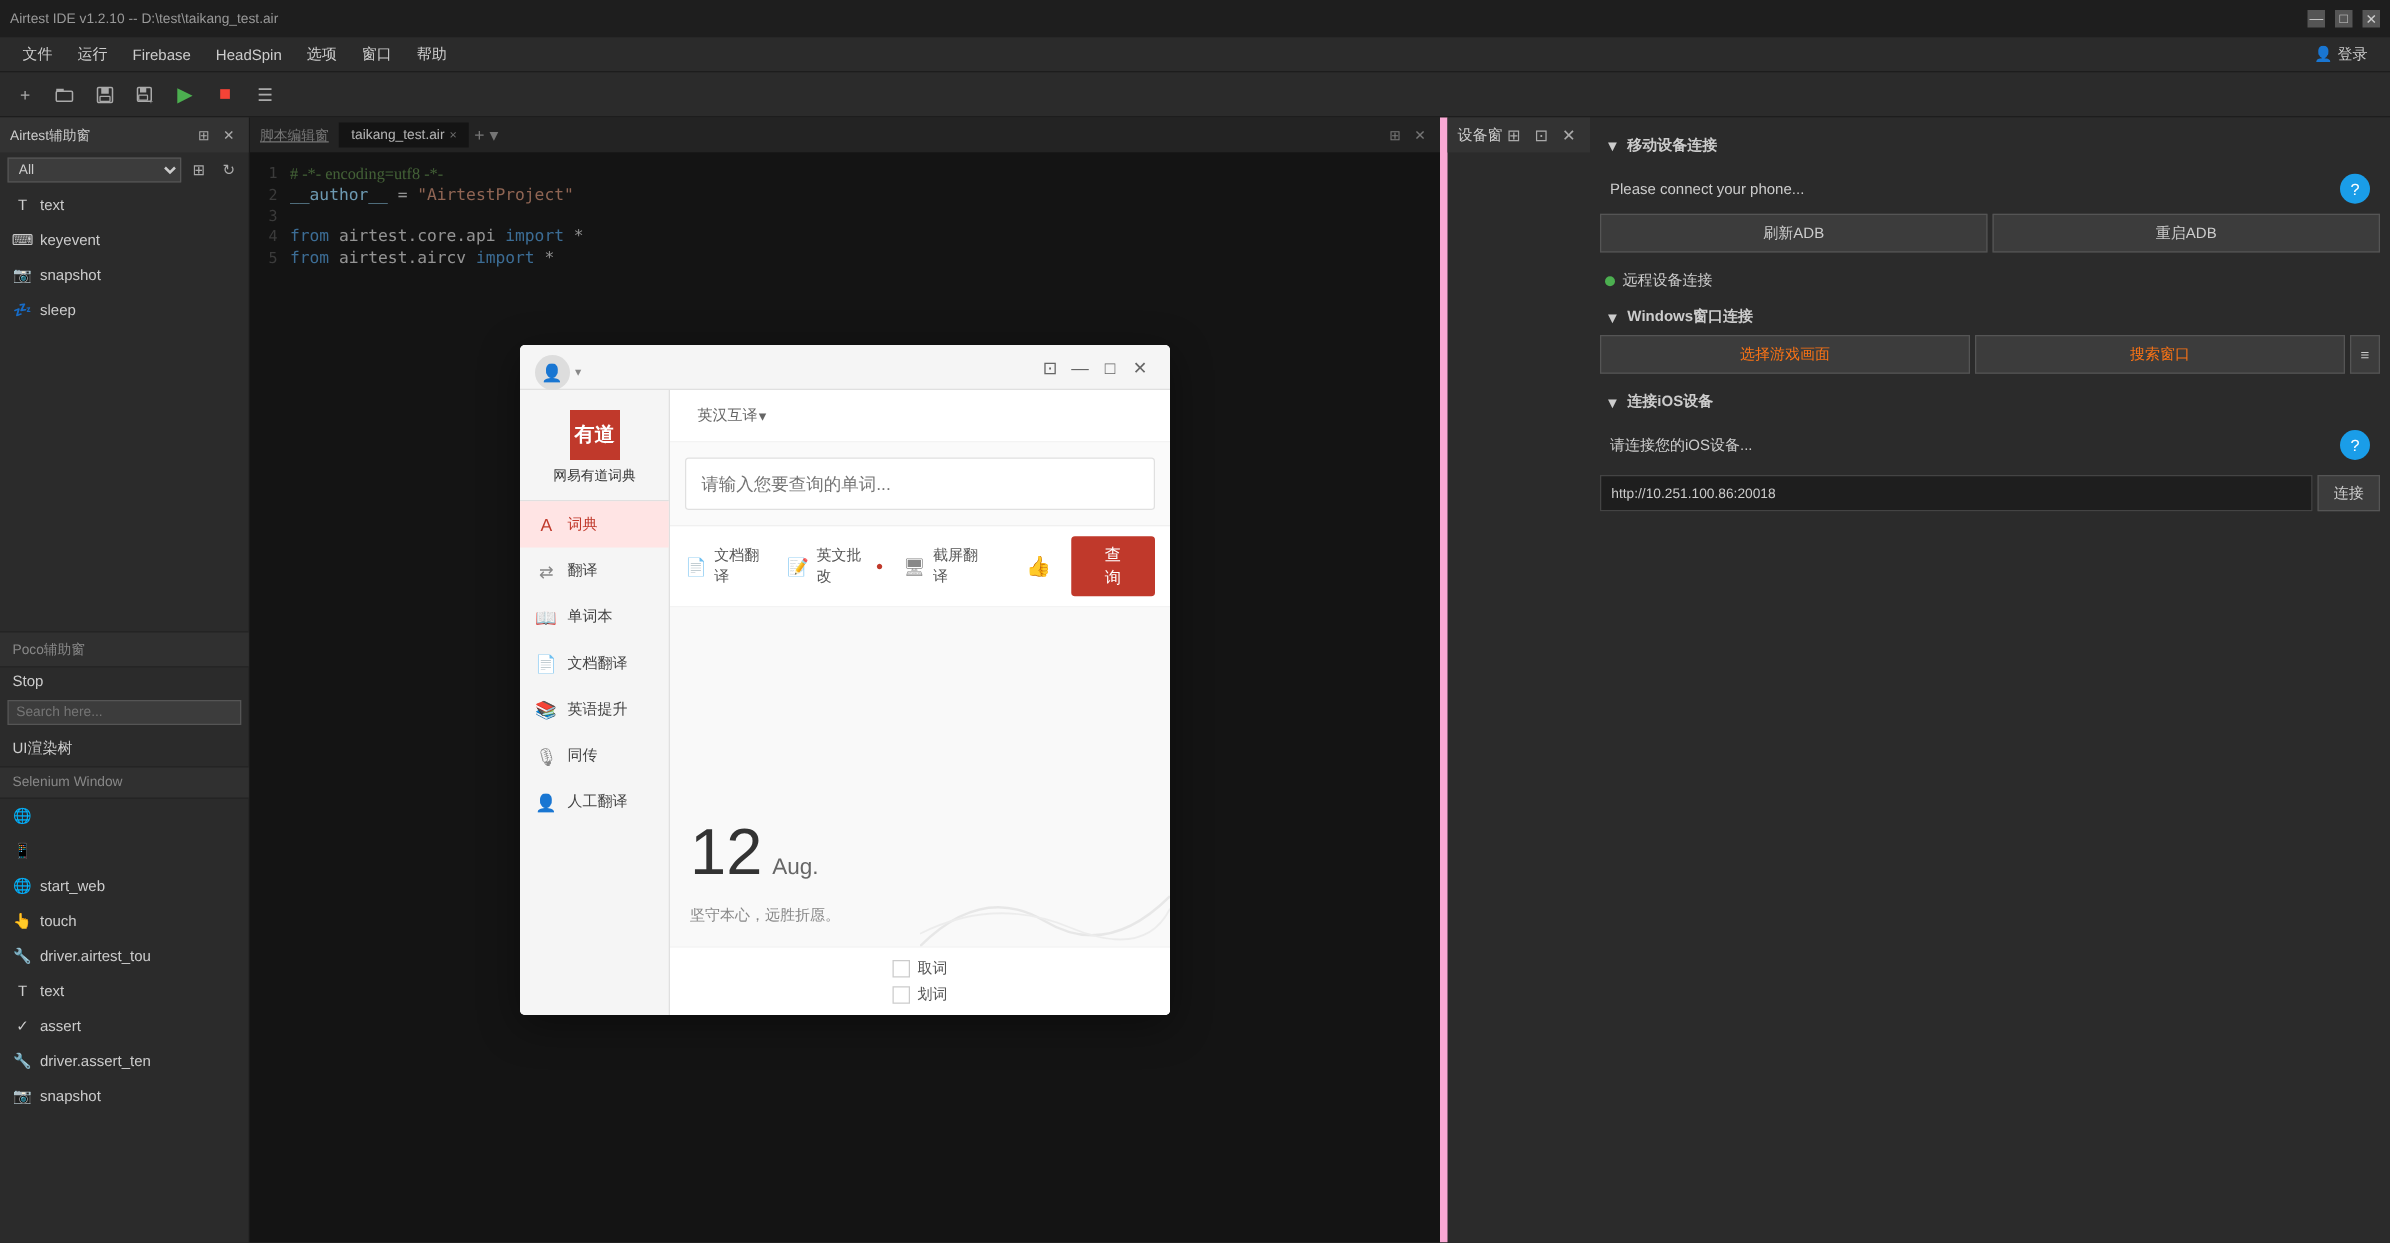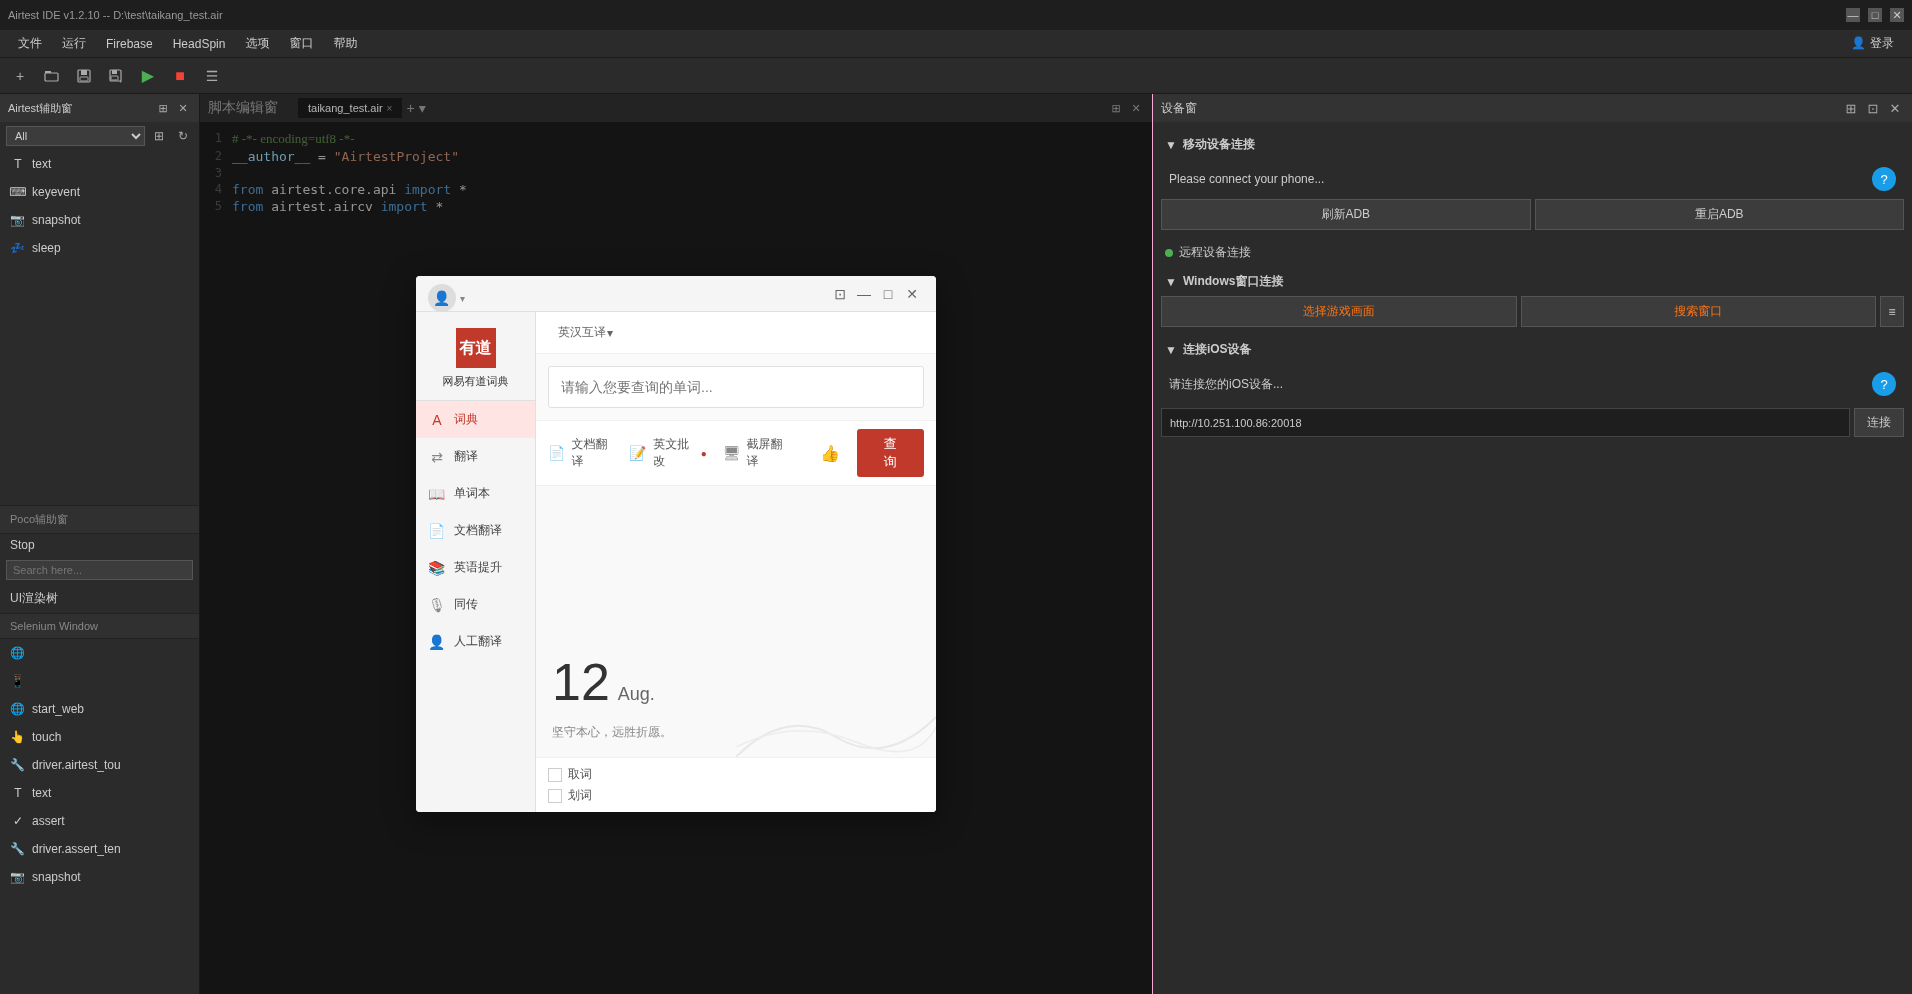--- a/index.html
+++ b/index.html
@@ -225,23 +225,23 @@
     .c-comment { color: #608b4e; font-family: Liberation Serif, serif; }
     .c-string { color: #ce9178; }
     .c-keyword { color: #569cd6; }
     .c-name { color: #9cdcfe; }
     .c-op { color: #d4d4d4; }
 
     
     .right-panel {
       width: 760px;
       background: #2b2b2b;
-      border-left: 1px solid #f9a8d4;
-      display: flex;
-      flex-direction: column;
+      border-left: 6px solid #f9a8d4;
+      display: flex;
+      flex-direction: row;
     }
     .device-header {
       height: 28px;
       background: #333;
       display: flex;
       align-items: center;
       padding: 0 8px;
       justify-content: space-between;
     }
     .device-header-btns { display: flex; gap: 4px; }
@@ -591,20 +591,21 @@
       border-top: 1px solid #f0f0f0;
       background: #fff;
     }
     .dict-check-item {
       display: flex;
       align-items: center;
       gap: 6px;
       font-size: 12px;
       color: #555;
       cursor: pointer;
+      justify-content: center;
     }
     .dict-check-box {
       width: 14px; height: 14px;
       border: 1px solid #ccc;
       background: #fff;
       display: flex; align-items: center; justify-content: center;
     }
 
     
     .dict-profile-area {
@@ -758,21 +759,21 @@
       <div class="left-item">
         <div class="left-item-icon">📷</div>
         <span>snapshot</span>
       </div>
     </div>
   </div>
 
   <div class="middle-panel">
     <div class="editor-header">
       <div class="editor-tabs">
-        <span style="color:#aaa; font-size:14px; margin-right:16px;">脚本编辑窗</span>
+        <span style="color:#aaa; font-size:11px; margin-right:4px;text-decoration:underline;">脚本编辑窗</span>
         <div class="editor-tab active">
           <span>taikang_test.air</span>
           <span class="editor-tab-close">×</span>
         </div>
         <button style="background:transparent;border:none;color:#aaa;cursor:pointer;font-size:14px;">+</button>
         <button style="background:transparent;border:none;color:#aaa;cursor:pointer;font-size:14px;">▾</button>
       </div>
       <div class="editor-header-btns">
         <button class="panel-header-btn">⊞</button>
         <button class="panel-header-btn">✕</button>

